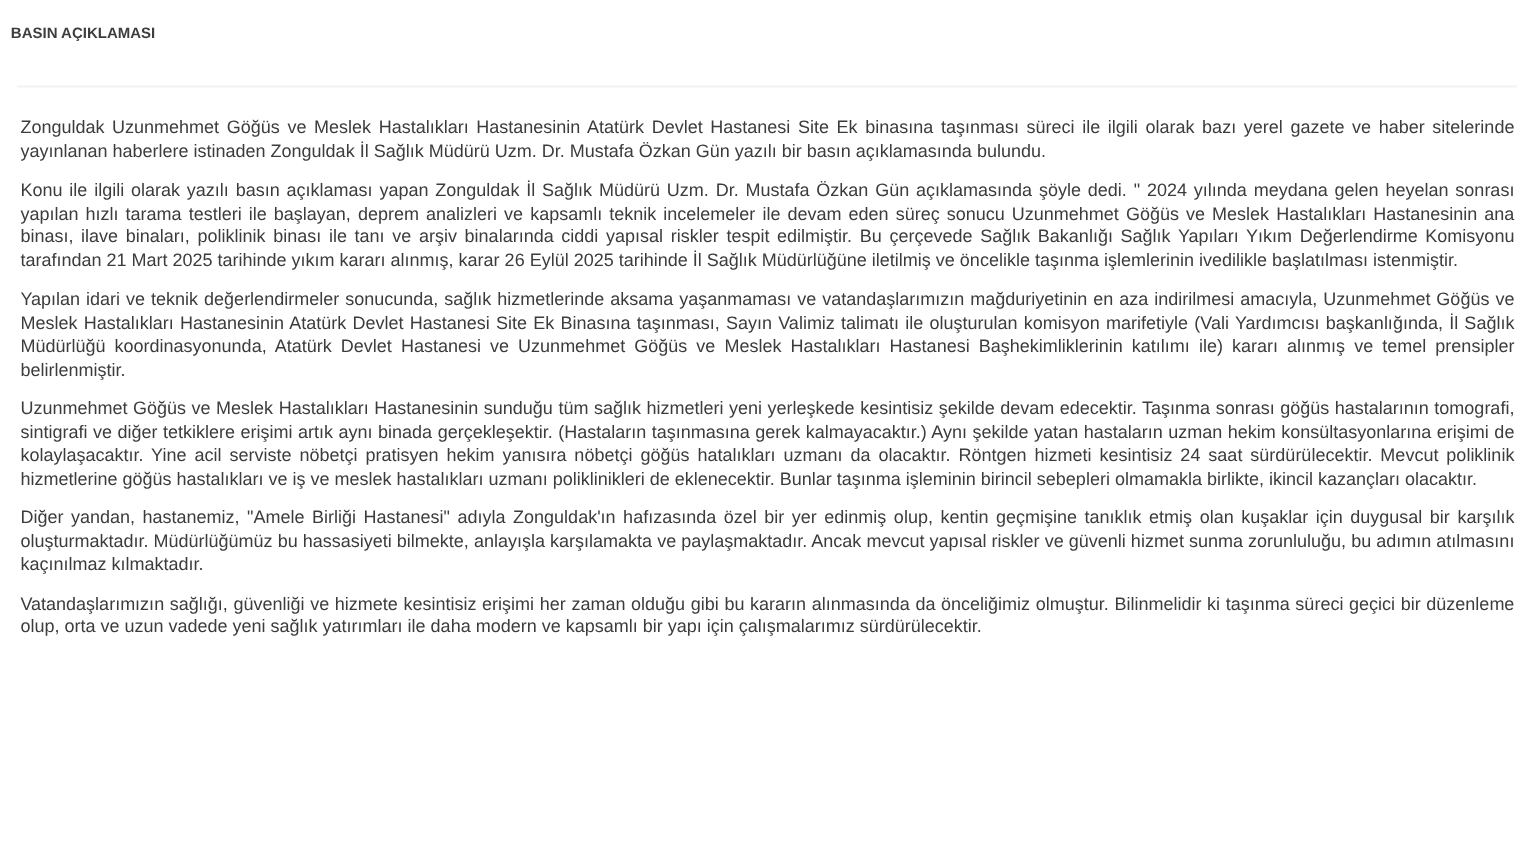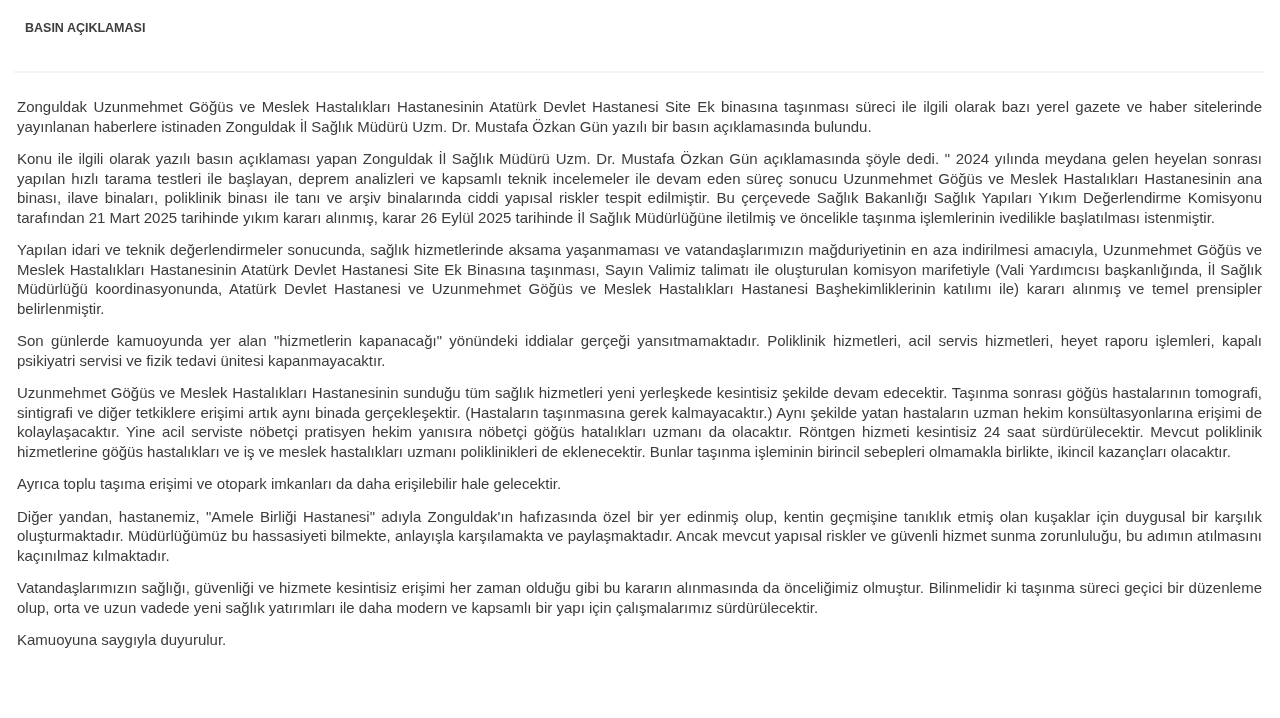--- a/index.html
+++ b/index.html
@@ -20,21 +20,20 @@
       height: 718px;
     }
     .title {
       position: absolute;
       left: 9px;
       top: 21px;
       font-size: 12.5px;
       font-weight: bold;
       color: #3e3e3e;
       letter-spacing: 0;
-      margin-left: 16px;
     }
     .divider {
       position: absolute;
       left: 14px;
       top: 71px;
       width: 1250px;
       height: 2px;
       background: #f4f4f4;
     }
     .content {
@@ -55,20 +54,17 @@
 <body>
 
 <div class="page">
   <div class="title">BASIN AÇIKLAMASI</div>
   <div class="divider"></div>
 
   <div class="content">
     <p>Zonguldak Uzunmehmet Göğüs ve Meslek Hastalıkları Hastanesinin Atatürk Devlet Hastanesi Site Ek binasına taşınması süreci ile ilgili olarak bazı yerel gazete ve haber sitelerinde yayınlanan haberlere istinaden Zonguldak İl Sağlık Müdürü Uzm. Dr. Mustafa Özkan Gün yazılı bir basın açıklamasında bulundu.</p>
     <p>Konu ile ilgili olarak yazılı basın açıklaması yapan Zonguldak İl Sağlık Müdürü Uzm. Dr. Mustafa Özkan Gün açıklamasında şöyle dedi. " 2024 yılında meydana gelen heyelan sonrası yapılan hızlı tarama testleri ile başlayan, deprem analizleri ve kapsamlı teknik incelemeler ile devam eden süreç sonucu Uzunmehmet Göğüs ve Meslek Hastalıkları Hastanesinin ana binası, ilave binaları, poliklinik binası ile tanı ve arşiv binalarında ciddi yapısal riskler tespit edilmiştir. Bu çerçevede Sağlık Bakanlığı Sağlık Yapıları Yıkım Değerlendirme Komisyonu tarafından 21 Mart 2025 tarihinde yıkım kararı alınmış, karar 26 Eylül 2025 tarihinde İl Sağlık Müdürlüğüne iletilmiş ve öncelikle taşınma işlemlerinin ivedilikle başlatılması istenmiştir.</p>
     <p>Yapılan idari ve teknik değerlendirmeler sonucunda, sağlık hizmetlerinde aksama yaşanmaması ve vatandaşlarımızın mağduriyetinin en aza indirilmesi amacıyla, Uzunmehmet Göğüs ve Meslek Hastalıkları Hastanesinin Atatürk Devlet Hastanesi Site Ek Binasına taşınması, Sayın Valimiz talimatı ile oluşturulan komisyon marifetiyle (Vali Yardımcısı başkanlığında, İl Sağlık Müdürlüğü koordinasyonunda, Atatürk Devlet Hastanesi ve Uzunmehmet Göğüs ve Meslek Hastalıkları Hastanesi Başhekimliklerinin katılımı ile) kararı alınmış ve temel prensipler belirlenmiştir.</p>
-    <p>Son günlerde kamuoyunda yer alan "hizmetlerin kapanacağı" yönündeki iddialar gerçeği yansıtmamaktadır. Poliklinik hizmetleri, acil servis hizmetleri, heyet raporu işlemleri, kapalı psikiyatri servisi ve fizik tedavi ünitesi kapanmayacaktır.</p>
     <p>Uzunmehmet Göğüs ve Meslek Hastalıkları Hastanesinin sunduğu tüm sağlık hizmetleri yeni yerleşkede kesintisiz şekilde devam edecektir. Taşınma sonrası göğüs hastalarının tomografi, sintigrafi ve diğer tetkiklere erişimi artık aynı binada gerçekleşektir. (Hastaların taşınmasına gerek kalmayacaktır.) Aynı şekilde yatan hastaların uzman hekim konsültasyonlarına erişimi de kolaylaşacaktır. Yine acil serviste nöbetçi pratisyen hekim yanısıra nöbetçi göğüs hatalıkları uzmanı da olacaktır. Röntgen hizmeti kesintisiz 24 saat sürdürülecektir. Mevcut poliklinik hizmetlerine göğüs hastalıkları ve iş ve meslek hastalıkları uzmanı poliklinikleri de eklenecektir. Bunlar taşınma işleminin birincil sebepleri olmamakla birlikte, ikincil kazançları olacaktır.</p>
-    <p>Ayrıca toplu taşıma erişimi ve otopark imkanları da daha erişilebilir hale gelecektir.</p>
     <p>Diğer yandan, hastanemiz, "Amele Birliği Hastanesi" adıyla Zonguldak'ın hafızasında özel bir yer edinmiş olup, kentin geçmişine tanıklık etmiş olan kuşaklar için duygusal bir karşılık oluşturmaktadır. Müdürlüğümüz bu hassasiyeti bilmekte, anlayışla karşılamakta ve paylaşmaktadır. Ancak mevcut yapısal riskler ve güvenli hizmet sunma zorunluluğu, bu adımın atılmasını kaçınılmaz kılmaktadır.</p>
     <p>Vatandaşlarımızın sağlığı, güvenliği ve hizmete kesintisiz erişimi her zaman olduğu gibi bu kararın alınmasında da önceliğimiz olmuştur. Bilinmelidir ki taşınma süreci geçici bir düzenleme olup, orta ve uzun vadede yeni sağlık yatırımları ile daha modern ve kapsamlı bir yapı için çalışmalarımız sürdürülecektir.</p>
-    <p>Kamuoyuna saygıyla duyurulur.</p>
   </div>
 </div>
 
 </body></html>

